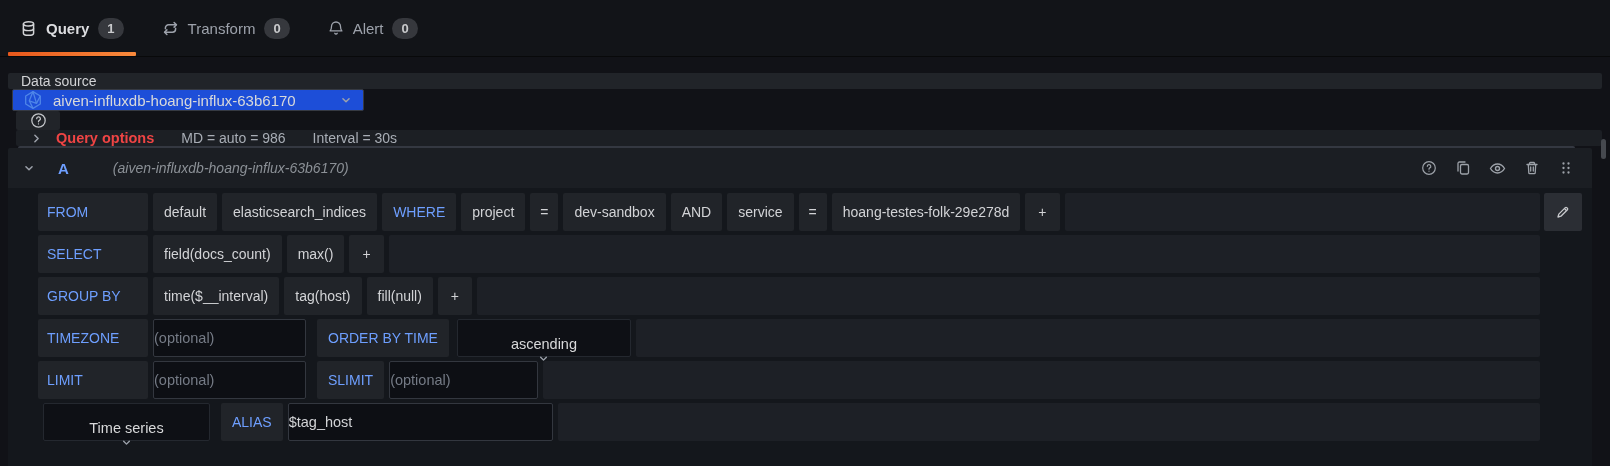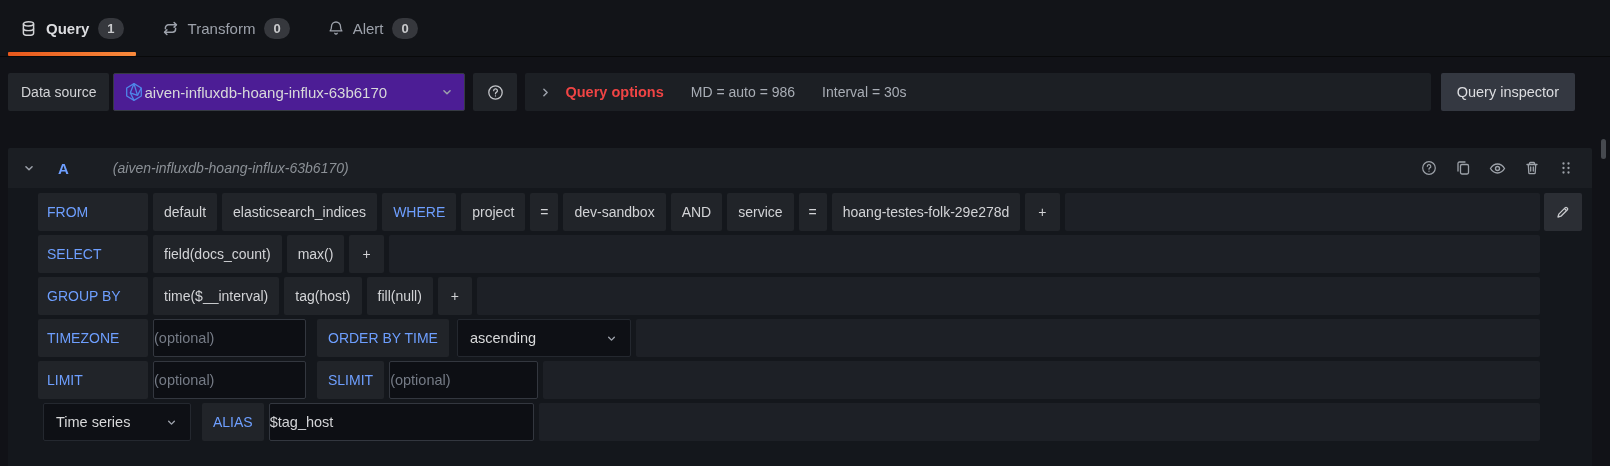--- a/index.html
+++ b/index.html
@@ -27,28 +27,28 @@
   .tab-underline {
     position:absolute; left:0; right:0; bottom:0; height:4px; border-radius:1px;
     background:linear-gradient(90deg,#e8581c 0%,#f98a3c 100%);
   }
   .badge {
     background:#36383d; color:#c9cacc; border-radius:11px; height:21px;
     padding:0 9px; display:flex; align-items:center; font-size:13px; font-weight:600;
   }
 
   
-  .toolbar { margin:16px 8px 0 8px; height:38px; display:flex; align-items:stretch; }
+  .toolbar { margin:16px 8px 0 8px; height:38px; display:flex; align-items:stretch;flex-direction:column; }
   .chip-label {
     background:#212429; border-radius:2px; display:flex; align-items:center;
     padding:0 13px; font-size:14px; font-weight:500; color:#d2d3d6; white-space:nowrap;
   }
   .ds-picker {
-    margin-left:4px; width:352px; display:flex; align-items:center; gap:0;
-    padding:0 10px; border:1px solid #363a43; border-radius:2px; background:#4c1d95; cursor:pointer;
+    margin-left:4px; width:352px; display:flex; align-items:center; gap:10px;
+    padding:0 10px; border:1px solid #363a43; border-radius:2px; background:#1d4ed8; cursor:pointer;
   }
   .ds-name { flex:1; font-size:15px; color:#d8d9da; white-space:nowrap; overflow:hidden; }
   .chev { color:#9da2ab; display:flex; align-items:center; }
   .help-btn {
     margin-left:8px; width:44px; background:#212429; border:none; border-radius:2px;
     display:flex; align-items:center; justify-content:center; color:#c4c6ca; cursor:pointer;
   }
   .options-bar {
     margin-left:8px; flex:1; background:#1c1f24; border-radius:2px;
     display:flex; align-items:center; padding:0 14px; cursor:pointer;
@@ -95,24 +95,24 @@
     margin-left:5px; background:#0d0f14; border:1px solid #33373f; border-radius:2px;
     color:#d2d3d6; font-size:14.5px; padding:0 0; font-family:inherit; outline:none;
   }
   .qinput::placeholder { color:#757b86; opacity:1; }
   .w-tz { width:153px; }
   .w-slimit { width:149px; }
   .w-alias { width:265px; }
   .qselect {
     margin-left:5px; background:#0e1015; border:1px solid #24282f; border-radius:2px;
     display:flex; align-items:center; justify-content:space-between;
-    padding:8px 12px; color:#d8d9da; font-size:14.5px; cursor:pointer; white-space:nowrap;
+    padding:16px 12px; color:#d8d9da; font-size:14.5px; cursor:pointer; white-space:nowrap;flex-direction:column;
   }
   .w-order { width:174px; margin-left:8px; }
-  .w-format { width:148px; }
+  .w-format { width:167px; }
   .ml-gap { margin-left:11px; }
   .pencil-btn {
     position:absolute; right:-42px; top:0; width:38px; height:38px;
     background:#2b2e34; border:none; border-radius:2px;
     display:flex; align-items:center; justify-content:center; color:#c9cbce; cursor:pointer;
   }
 
   
   .scroll-thumb {
     position:absolute; right:4px; top:139px; width:5px; height:20px;

